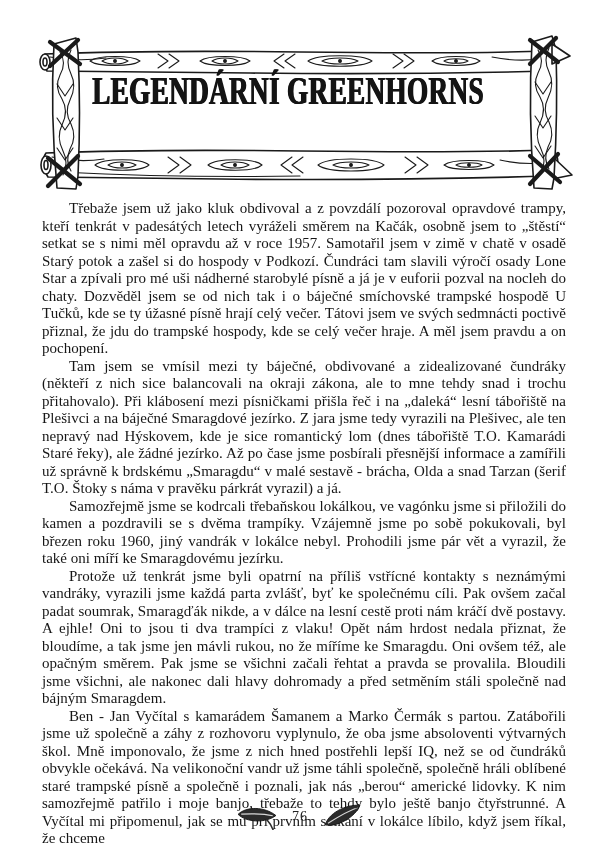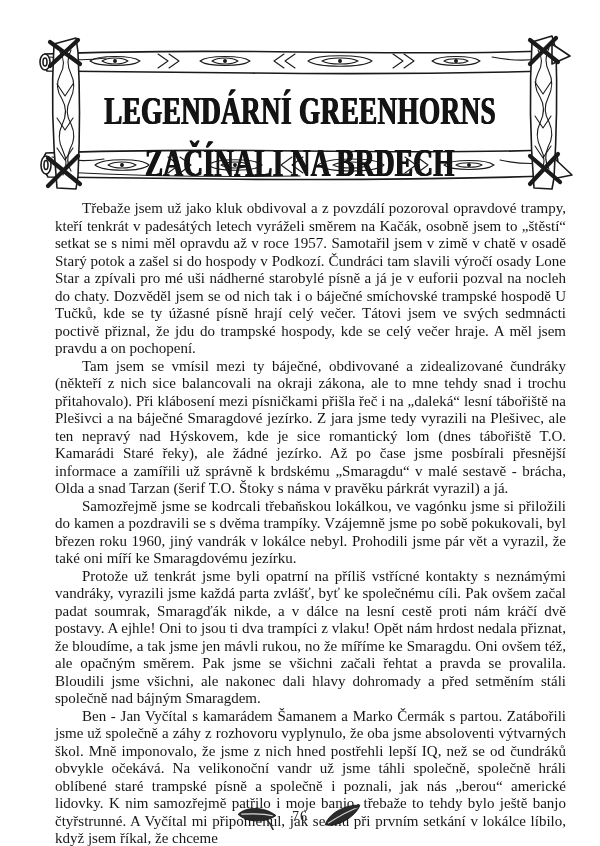--- a/index.html
+++ b/index.html
@@ -5,32 +5,32 @@
   html,body{margin:0;padding:0;background:#ffffff;}
   .page{
     position:relative;width:600px;height:846px;background:#ffffff;overflow:hidden;
     font-family:"Liberation Serif",serif;color:#1a1a1a;
   }
   
   .frame-wrap{position:relative;width:600px;height:192px;}
   .frame-svg{position:absolute;top:0;left:0;}
   .title-box{
     position:absolute;top:71px;left:0;width:100%;
-    display:flex;flex-direction:column;align-items:center;gap:12px;margin-top:20px;
+    display:flex;flex-direction:row;align-items:center;gap:12px;
   }
   .title-line{
     white-space:nowrap;font-weight:bold;font-size:40px;line-height:40px;
     font-family:"Liberation Serif",serif;color:#141414;
     transform:scale(0.68,1.02);transform-origin:50% 50%;
     text-shadow:0.8px 0 currentColor,-0.8px 0 currentColor;
     letter-spacing:0.5px;
   }
   
   .article{
-    padding:8px 34px 0 55px;
+    padding:8px 34px 0 42px;
     font-size:15px;line-height:17.5px;text-align:justify;color:#161616;
   }
   .article p{margin:0;text-indent:27px;}
   
   .footer{
     position:absolute;bottom:16px;left:0;width:100%;
     display:flex;justify-content:center;align-items:center;gap:14px;
   }
   .page-number{font-size:14px;color:#222;letter-spacing:1px;}
   .leaf{display:block;}

